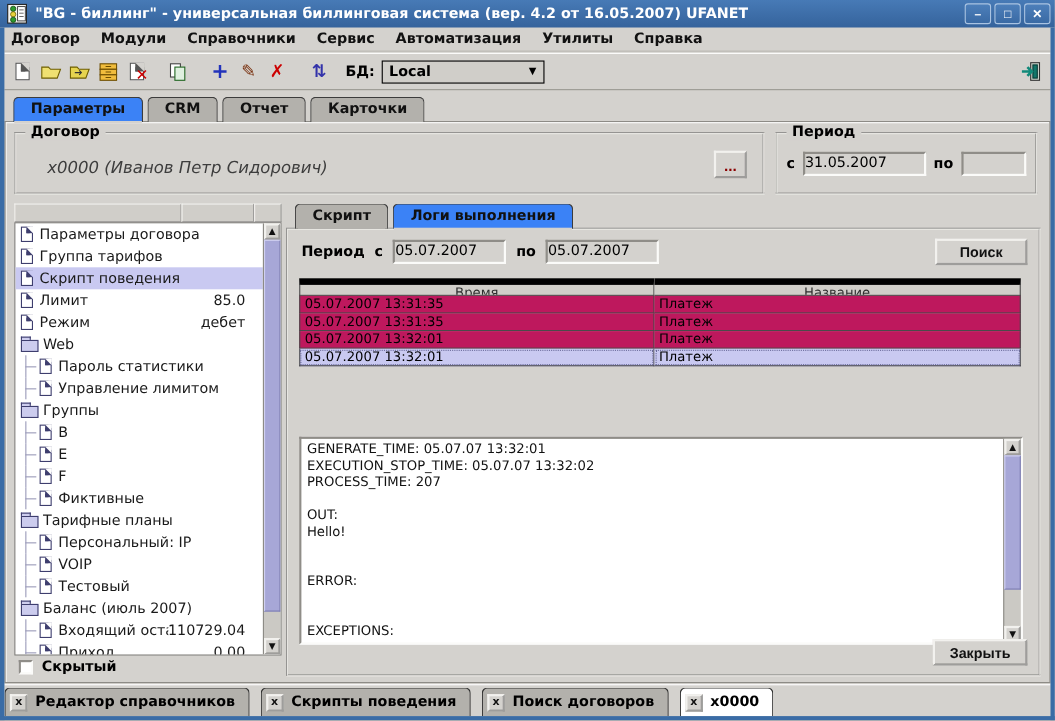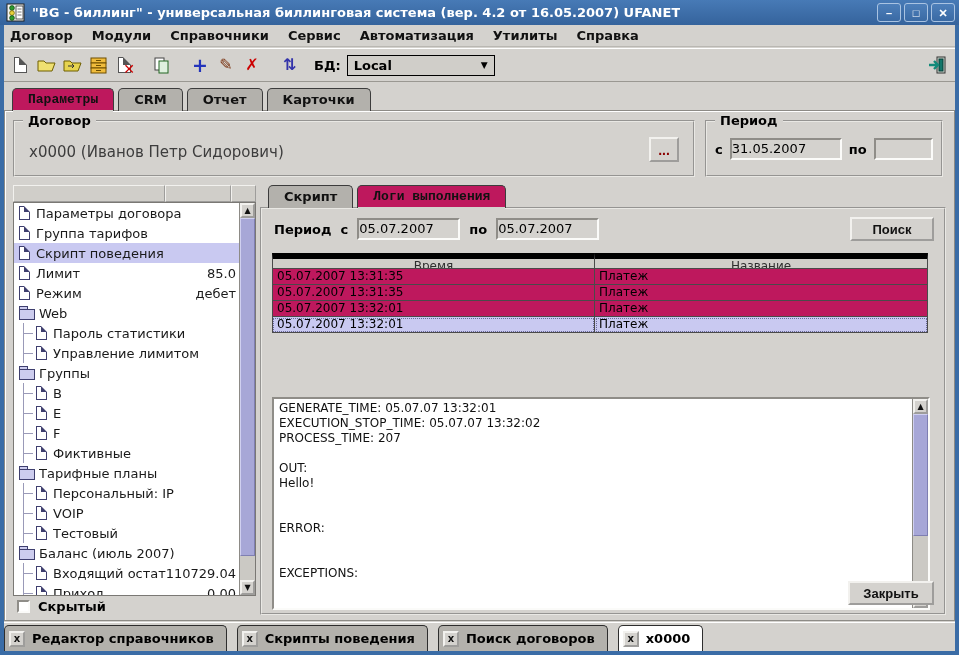--- a/index.html
+++ b/index.html
@@ -57,33 +57,33 @@
   .combo-arrow { margin-left:auto; font-size:9px; padding:0 6px; }
   .flex-spacer { flex:1; }
 
   
   .main-tabs { position:absolute; top:88px; left:12px; height:23px; display:flex; gap:4px; z-index:3; }
   .tab {
     padding:3px 15px 2px; font-weight:bold; font-size:13px;
     border:1px solid #3c3c3c; border-bottom:none; border-radius:5px 5px 0 0;
     background:#b3b1ac; cursor:default; color:#111;
   }
-  .tab.active { background:#be185d; position:relative;font-family:Liberation Mono, monospace; }
+  .tab.active { background:#3b82f6; position:relative; }
   .tab.active::after { content:''; position:absolute; left:0; right:0; bottom:-1px; height:2px; background:#d4d2ce; }
 
   
   .content {
     position:absolute; top:110px; left:4px; width:951px; height:511px;
     background:#d4d2ce; border:1px solid #8d8b86; box-shadow:inset 1px 1px 0 #fff;
   }
 
   .group { position:absolute; border:2px groove #e9e8e4; }
   .group-label { position:absolute; top:-9px; left:8px; background:#d4d2ce; padding:0 5px; font-weight:bold; font-size:13px; }
   .contract { left:8px; top:9px; width:682px; height:57px; }
-  .contract-value { position:absolute; left:14px; top:21px; font-size:15px; color:#3d3d3d; white-space:nowrap; }
+  .contract-value { position:absolute; left:28px; top:21px; font-size:15px; color:#3d3d3d; white-space:nowrap;font-style:italic; }
   .btn {
     border:2px outset #f2f1ee; background:#d4d2ce; font-weight:bold; font-size:13px; color:#111; cursor:default;
   }
   .browse { position:absolute; right:14px; top:15px; width:30px; height:25px; color:#8b0000; font-size:14px; line-height:8px; }
   .period-group { left:700px; top:9px; width:238px; height:57px; }
   .period-inner { position:absolute; left:8px; top:16px; right:8px; display:flex; align-items:center; gap:7px; }
   .lbl { font-weight:bold; font-size:13px; }
   .date-field {
     display:inline-block; height:22px; background:#d4d2ce;
     border-top:2px solid #8f8d88; border-left:2px solid #8f8d88;
@@ -107,21 +107,21 @@
   .tree-row.sel { background:#c9c9f1; }
   .conn { width:17px; height:20px; position:relative; flex:0 0 auto; }
   .conn::before { content:''; position:absolute; left:4px; top:0; bottom:0; border-left:1px solid #9a9ab8; }
   .conn::after { content:''; position:absolute; left:4px; top:10px; width:10px; border-top:1px solid #9a9ab8; }
   .icon-doc { width:11px; height:14px; background:#fff; border:1px solid #3e3e6e; position:relative; flex:0 0 auto; margin-right:6px; }
   .icon-doc::before { content:''; position:absolute; top:-1px; right:-1px; border:3px solid; border-color:#fdfdfd #fdfdfd #3e3e6e #3e3e6e; }
   .tree-row.sel .icon-doc::before { border-color:#c9c9f1 #c9c9f1 #3e3e6e #3e3e6e; }
   .icon-folder { width:16px; height:11px; background:#ccccee; border:1px solid #3e3e6e; position:relative; flex:0 0 auto; margin:2px 4px 0 0; }
   .icon-folder::before { content:''; position:absolute; top:-4px; left:-1px; width:7px; height:2px; background:#ccccee; border:1px solid #3e3e6e; border-bottom:none; }
   .tree-label { overflow:hidden; text-overflow:clip; max-width:148px; }
-  .tree-value { margin-left:auto; padding-right:3px; font-size:13px; }
+  .tree-value { margin-left:auto; padding-right:16px; font-size:13px; }
 
   
   .scrollbar { width:16px; background:#cbc9c4; border-left:1px solid #8d8b86; display:flex; flex-direction:column; flex:0 0 auto; }
   .sb-btn { height:15px; background:#d4d2ce; border:2px outset #f2f1ee; font-size:8px; line-height:11px; text-align:center; color:#111; }
   .sb-thumb { background:#a7a7d7; border:1px solid #7f7fb2; border-top-color:#d0d0f0; border-left-color:#d0d0f0; margin:0; }
   .sb-track { flex:1; }
 
   .hidden-check { position:absolute; left:12px; top:488px; display:flex; align-items:center; gap:8px; font-weight:bold; font-size:13px; }
   .checkbox { width:13px; height:13px; background:#fff; border-top:2px solid #8f8d88; border-left:2px solid #8f8d88; border-bottom:2px solid #fbfbf9; border-right:2px solid #fbfbf9; }
 
@@ -133,21 +133,21 @@
   .ff { width:103px; }
   .search-btn { margin-left:auto; width:84px; height:24px; }
 
   .log-table { position:absolute; top:44px; left:10px; width:656px; font-size:12px; }
   .lt-row { display:flex; height:16px; }
   .lt-cell { border:1px solid #4a4a4a; border-top:none; padding:0 4px; line-height:14px; background:#be185d; overflow:hidden; white-space:nowrap; }
   .lt-c1 { width:323px; } .lt-c2 { width:333px; border-left:none; }
   .lt-header .lt-cell { background:#d0cec9; border-top:6px solid #000000; text-align:center; color:#2e2e2e; }
   .lt-row.sel .lt-cell { background:#c9c9f1; outline:1px dotted #6a6a9a; outline-offset:-2px; }
 
-  .log-view { position:absolute; top:188px; left:10px; width:658px; height:213px;
+  .log-view { position:absolute; top:188px; left:10px; width:658px; height:189px;
     border-top:2px solid #8f8d88; border-left:2px solid #8f8d88;
     border-bottom:2px solid #fbfbf9; border-right:2px solid #fbfbf9;
     background:#fff; display:flex; }
   .log-text { flex:1; margin:0; padding:2px 5px; font-family:"DejaVu Sans","Liberation Sans",sans-serif; font-size:12px; line-height:15px; white-space:pre; overflow:hidden; color:#111; }
   .close-btn { position:absolute; right:10px; bottom:8px; width:86px; height:24px; }
 
   
   .bottom-tabs { position:absolute; left:4px; right:4px; top:622px; height:29px; display:flex; gap:10px; padding-left:0; border-top:1px solid #fff; }
   .btab {
     display:flex; align-items:center; gap:7px; padding:0 12px 0 4px;

